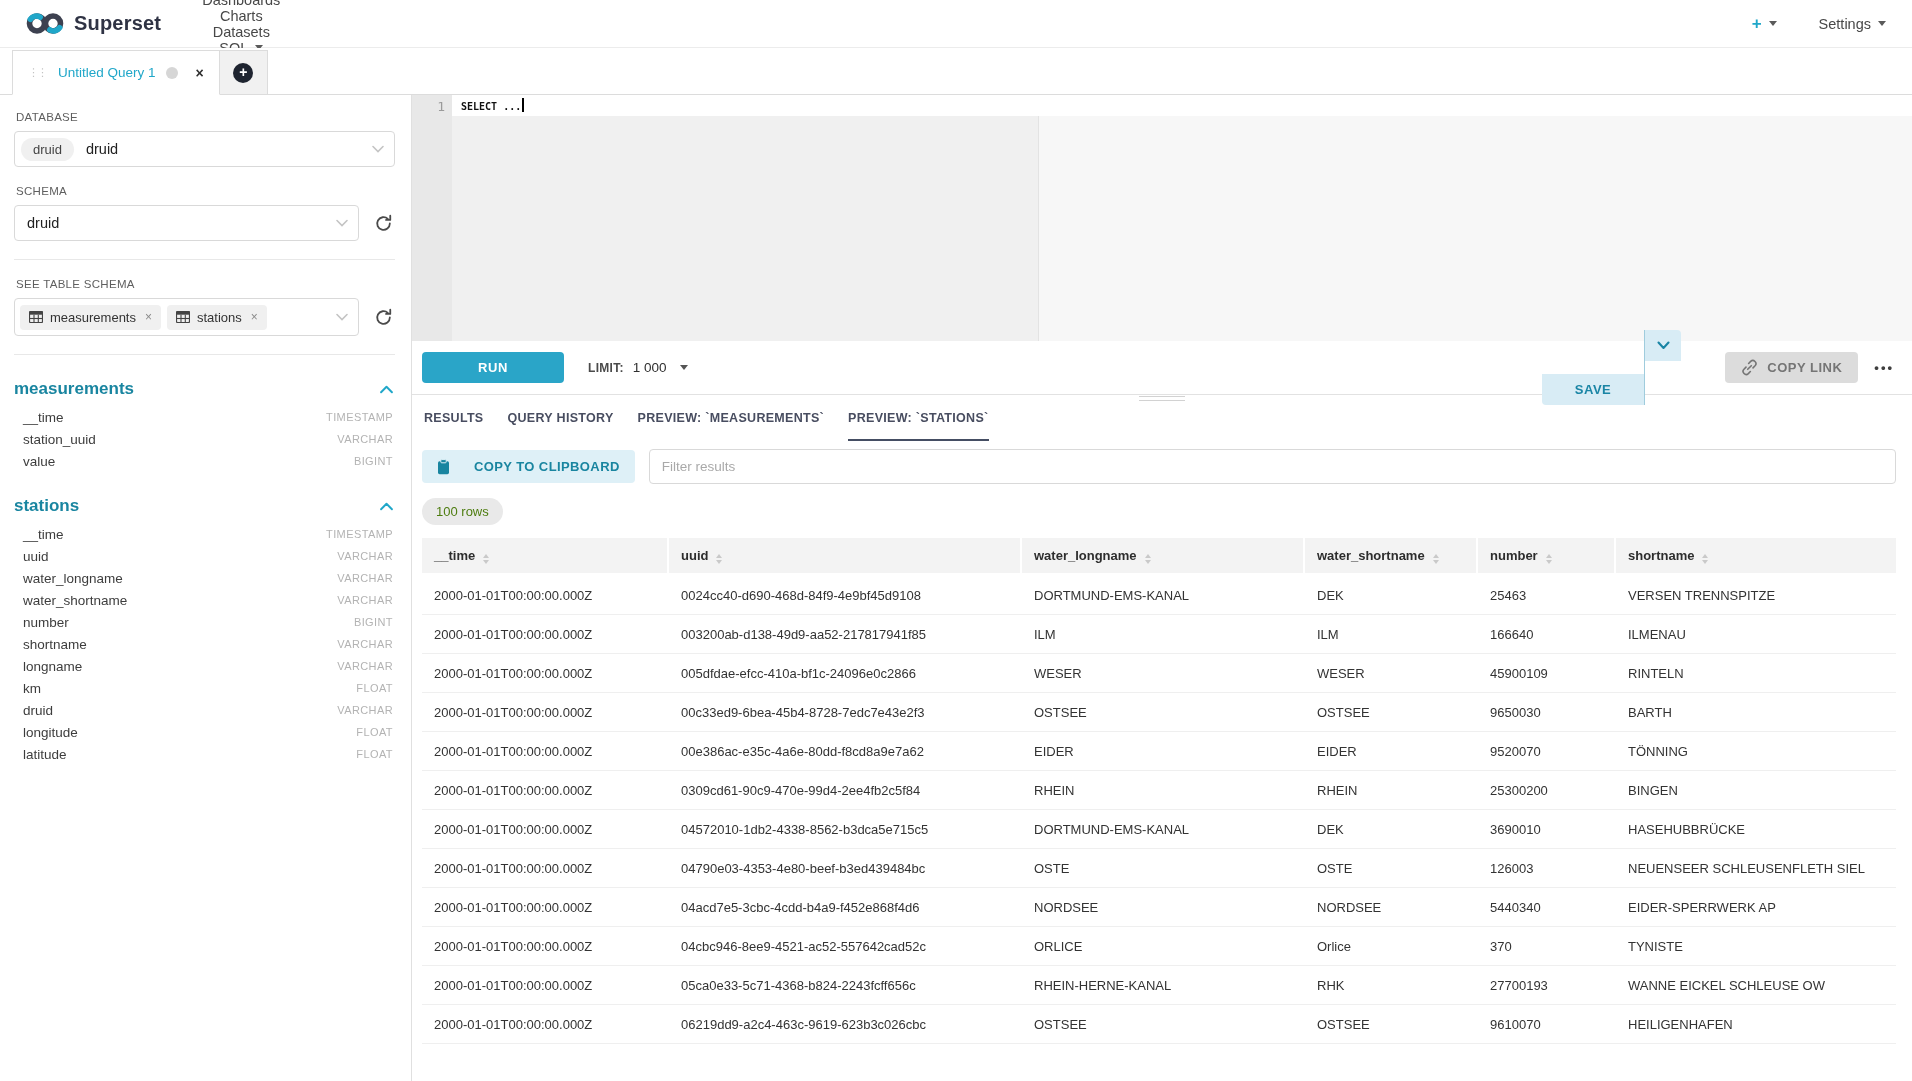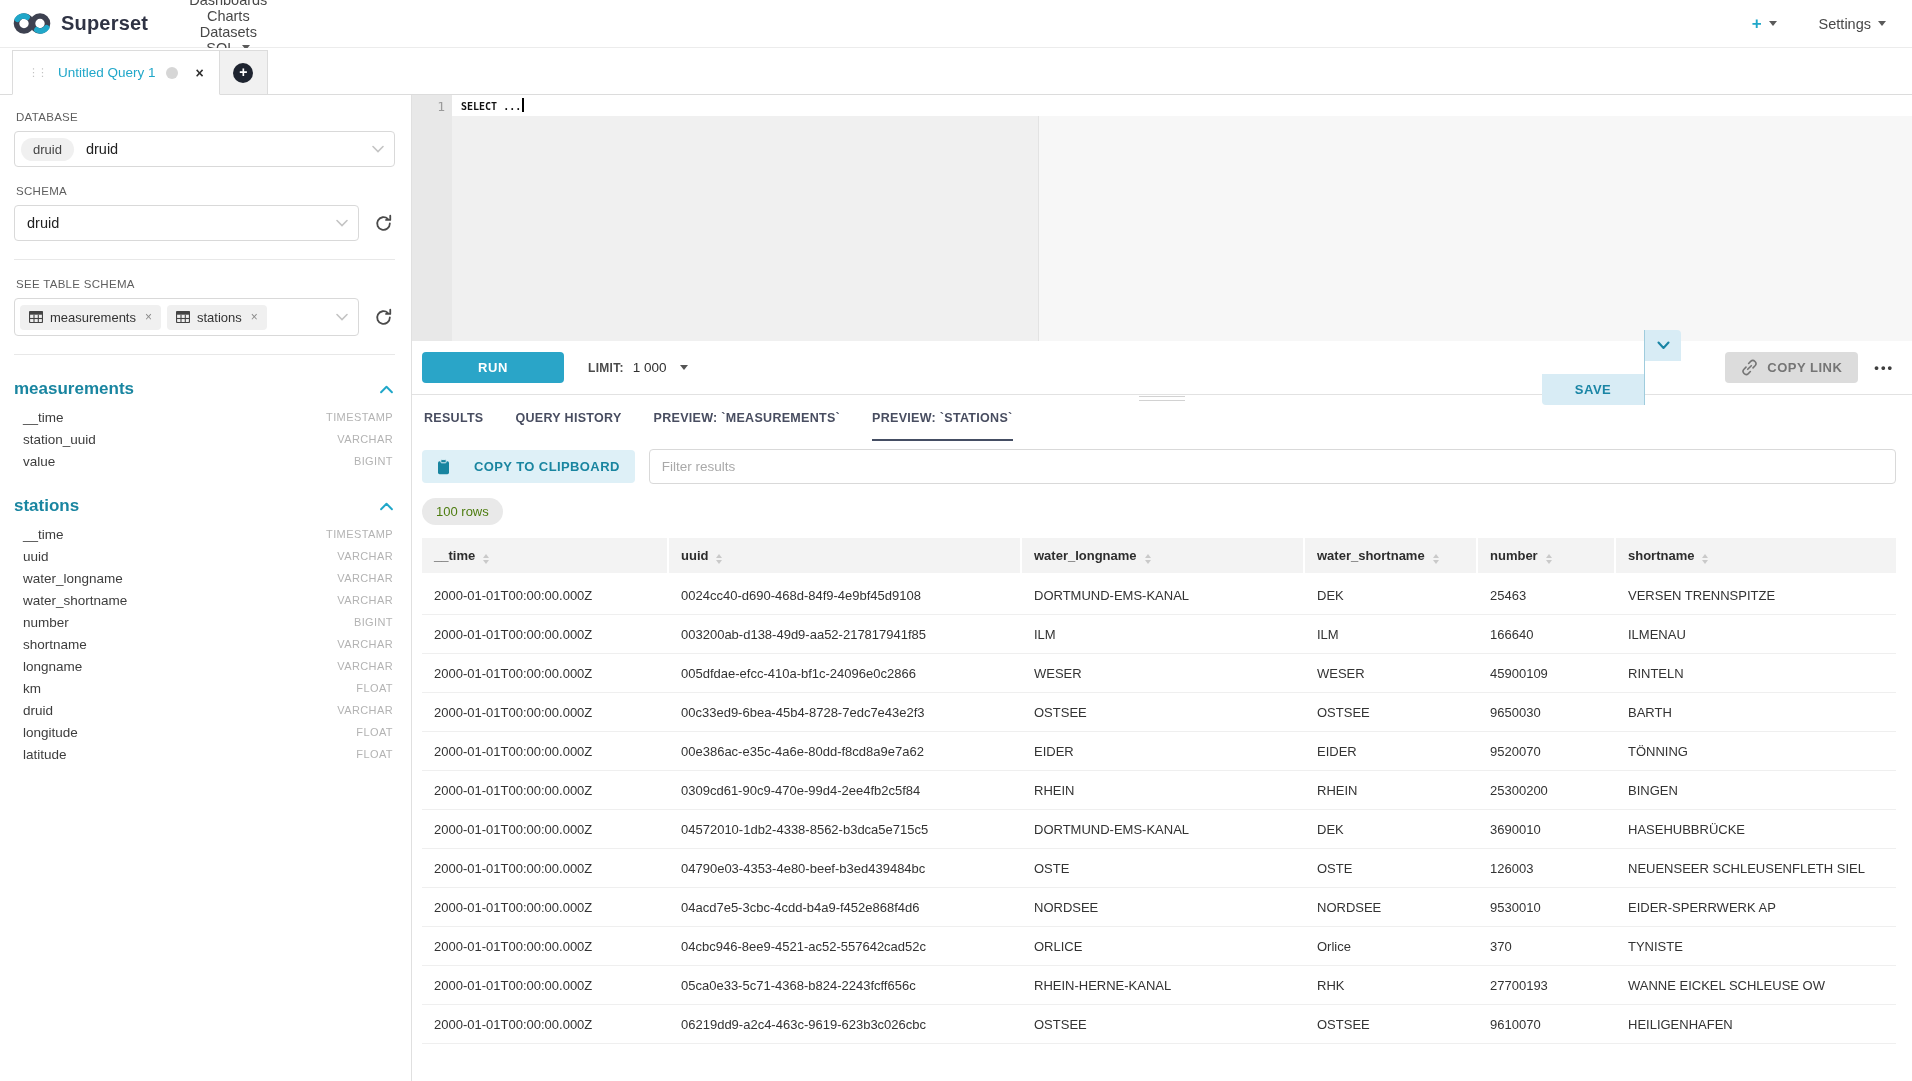--- a/index.html
+++ b/index.html
@@ -1,21 +1,21 @@
 <!DOCTYPE html>
 <html><head>
 <meta charset="utf-8">
 <style>
   * { margin:0; padding:0; box-sizing:border-box; }
   html,body { background:#fff; }
   body { font-family:"Liberation Sans", sans-serif; width:1912px; height:1081px; overflow:hidden; color:#333; }
   .app { width:1912px; height:1081px; display:flex; flex-direction:column; }
 
   
-  .navbar { height:48px; flex:0 0 48px; display:flex; align-items:center; padding:0 26px 0 12px; border-bottom:1px solid #ececec; background:#fff; }
+  .navbar { height:48px; flex:0 0 48px; display:flex; align-items:center; padding:0 26px 0 25px; border-bottom:1px solid #ececec; background:#fff; }
   .brand { display:flex; align-items:center; gap:9px; }
   .brand-name { font-size:20px; font-weight:bold; color:#2f3344; letter-spacing:.2px; }
   .nav-menu { display:flex; align-items:center; margin-left:41px;flex-direction:column; }
   .nav-item { font-size:14.5px; color:#484848; margin-right:40px; cursor:pointer; display:flex; align-items:center; }
   .caret { width:0; height:0; border-left:4px solid transparent; border-right:4px solid transparent; border-top:5px solid #5a5a5a; display:inline-block; margin-left:7px; }
   .nav-right { margin-left:auto; display:flex; align-items:center; }
   .nav-plus { color:#20a7c9; font-size:17px; font-weight:bold; display:flex; align-items:center; cursor:pointer; }
   .nav-settings { margin-left:42px; font-size:14.5px; color:#484848; display:flex; align-items:center; cursor:pointer; }
 
   
@@ -80,21 +80,21 @@
   .save-main { padding:0 33px; height:31px; background:#d8ecf5; color:#1a85a5; font-weight:bold; font-size:13px; letter-spacing:.5px; display:flex; align-items:center;margin-top:44px; }
   .save-div { width:1px; background:#9fccdd; }
   .save-caret { width:36px; height:31px; background:#d8ecf5; display:flex; align-items:center; justify-content:center; }
   .copy-link { margin-left:44px; height:31px; padding:0 16px; background:#dcdcdc; border-radius:4px; color:#757575; font-weight:bold; font-size:13px; letter-spacing:.5px; display:flex; align-items:center; gap:9px; cursor:pointer; }
   .more-btn { margin-left:16px; color:#3f3f3f; font-size:13px; letter-spacing:2px; font-weight:bold; cursor:pointer; }
   .drag-handle { position:absolute; bottom:-10px; left:50%; transform:translateX(-50%); z-index:5; cursor:row-resize; }
   .drag-handle i { display:block; width:46px; height:1px; background:#d2d2d2; margin-bottom:3px; }
 
   
   .results { flex:1; padding:0 16px 0 10px; background:#fff; overflow:hidden; }
-  .rtabs { display:flex; gap:32px; height:46px; align-items:stretch; padding-left:2px; }
+  .rtabs { display:flex; gap:24px; height:46px; align-items:stretch; padding-left:2px; }
   .rtab { display:flex; align-items:center; font-size:12.5px; font-weight:bold; color:#484d60; letter-spacing:.3px; border-bottom:2px solid transparent; padding-top:2px; cursor:pointer; }
   .rtab.active { border-bottom-color:#454e63; }
   .actions { display:flex; margin-top:8px; align-items:center; }
   .copy-clip { height:33px; padding:0 15px; background:#def0f7; border-radius:4px; color:#1985a0; font-weight:bold; font-size:13px; letter-spacing:.4px; display:flex; align-items:center; gap:24px; cursor:pointer; flex:0 0 auto; }
   .filter-input { flex:1; margin-left:14px; height:35px; border:1px solid #d9d9d9; border-radius:4px; padding:0 12px; font-size:13.5px; color:#333; outline:none; font-family:"Liberation Sans", sans-serif; }
   .filter-input::placeholder { color:#a9a9a9; }
   .rows-pill { display:inline-block; margin-top:14px; background:#e9e9e9; border-radius:15px; padding:6px 14px; font-size:13px; color:#4d7c0f; }
   table.results-table { width:100%; border-collapse:separate; border-spacing:0; table-layout:fixed; margin-top:13px; }
   .results-table th { background:#f3f3f3; font-size:13px; font-weight:bold; color:#2d2d2d; text-align:left; padding:9px 8px 9px 12px; border-right:2px solid #fff; border-bottom:3px solid #fff; white-space:nowrap; overflow:hidden; cursor:pointer; }
   .results-table th:last-child { border-right:none; }
@@ -474,21 +474,21 @@
                 <td>OSTE</td>
                 <td>OSTE</td>
                 <td>126003</td>
                 <td>NEUENSEER SCHLEUSENFLETH SIEL</td>
               </tr>
               <tr>
                 <td>2000-01-01T00:00:00.000Z</td>
                 <td>04acd7e5-3cbc-4cdd-b4a9-f452e868f4d6</td>
                 <td>NORDSEE</td>
                 <td>NORDSEE</td>
-                <td>9530010</td>
+                <td>5440340</td>
                 <td>EIDER-SPERRWERK AP</td>
               </tr>
               <tr>
                 <td>2000-01-01T00:00:00.000Z</td>
                 <td>04cbc946-8ee9-4521-ac52-557642cad52c</td>
                 <td>ORLICE</td>
                 <td>Orlice</td>
                 <td>370</td>
                 <td>TYNISTE</td>
               </tr>

